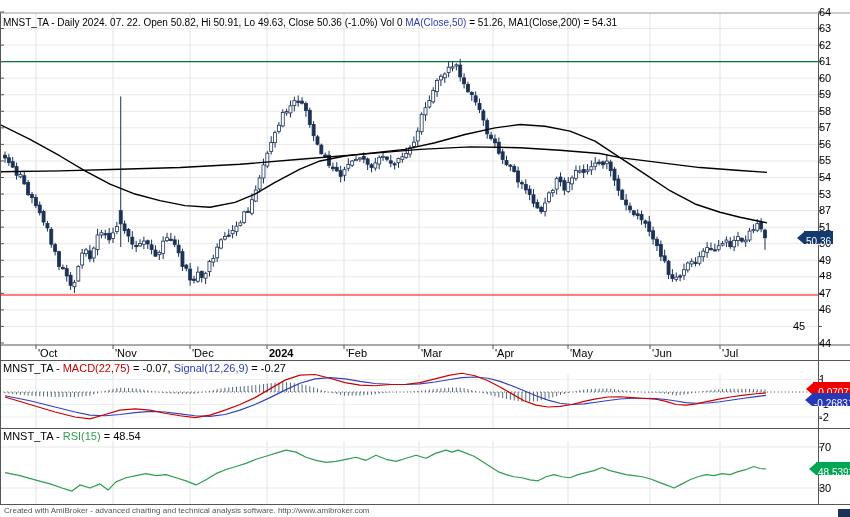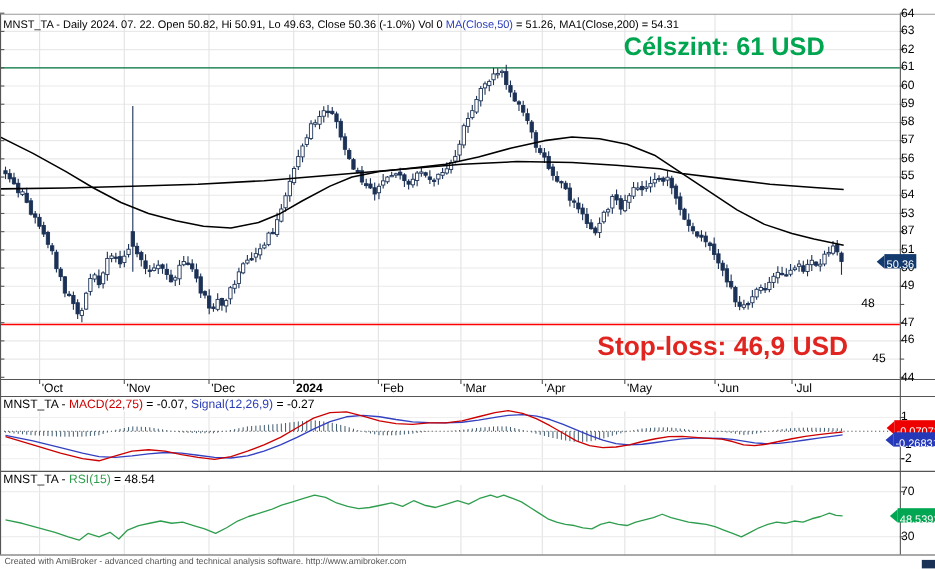--- a/index.html
+++ b/index.html
@@ -788,21 +788,21 @@
       <div class="axis-label" style="top: 104.8px; left: 819px;">58</div>
       <div class="axis-label" style="top: 121.35px; left: 819px;">57</div>
       <div class="axis-label" style="top: 137.9px; left: 819px;">56</div>
       <div class="axis-label" style="top: 154.45px; left: 819px;">55</div>
       <div class="axis-label" style="top: 171px; left: 819px;">54</div>
       <div class="axis-label" style="top: 187.55px; left: 819px;">53</div>
       <div class="axis-label" style="top: 204.1px; left: 819px;">87</div>
       <div class="axis-label" style="top: 220.65px; left: 819px;">51</div>
       <div class="axis-label" style="top: 237.2px; left: 819px;">50</div>
       <div class="axis-label" style="top: 253.75px; left: 819px;">49</div>
-      <div class="axis-label" style="top: 270.3px; left: 783px;">48</div>
+      <div class="axis-label" style="top: 270.3px; left: 819px; font-family: Liberation Mono, monospace;">48</div>
       <div class="axis-label" style="top: 286.85px; left: 819px;">47</div>
       <div class="axis-label" style="top: 303.4px; left: 819px;">46</div>
       <div class="axis-label" style="top: 319.95px; left: 793px;">45</div>
       <div class="axis-label" style="top: 336.5px; left: 819px;">44</div>
     </div>
   <div id="macd-labels">
       <div class="axis-label" style="top: 373px; left: 819px;">1</div>
       <div class="axis-label" style="top: 398px; left: 819px;">-1</div>
       <div class="axis-label" style="top: 410.5px; left: 819px;">-2</div>
     </div>
@@ -816,22 +816,20 @@
       <div class="month-label" style="left: 192px;">'Dec</div>
       <div class="month-label" style="left: 269px; font-weight: 700;">2024</div>
       <div class="month-label" style="left: 346px;">'Feb</div>
       <div class="month-label" style="left: 421px;">'Mar</div>
       <div class="month-label" style="left: 495px;">'Apr</div>
       <div class="month-label" style="left: 570px;">'May</div>
       <div class="month-label" style="left: 652px;">'Jun</div>
       <div class="month-label" style="left: 722px;">'Jul</div>
     </div>
 
-  <div class="annot" id="annot-target" style="color: rgb(0, 165, 80);">Célszint: 61 USD</div>
-  <div class="annot" id="annot-stop" style="color: rgb(224, 37, 32);">Stop-loss: 46,9 USD</div>
 
   <div class="tag" id="tag-close" style="color: rgb(18, 58, 110); top: 231.242px;">
       <span class="arr"></span>
       <span class="tag-box"><span>50.36</span></span>
     </div>
   <div class="tag" id="tag-macd" style="color: rgb(238, 0, 0); top: 382.384px;">
       <span class="arr"></span>
       <span class="tag-box"><span>-0.070726</span></span>
     </div>
   <div class="tag" id="tag-signal" style="color: rgb(36, 56, 184); top: 393.384px;">

